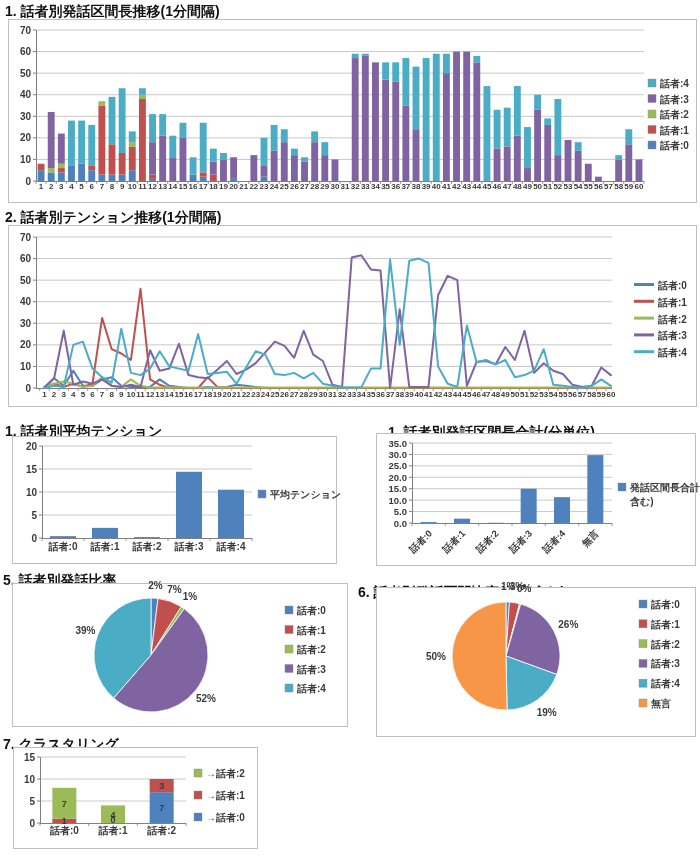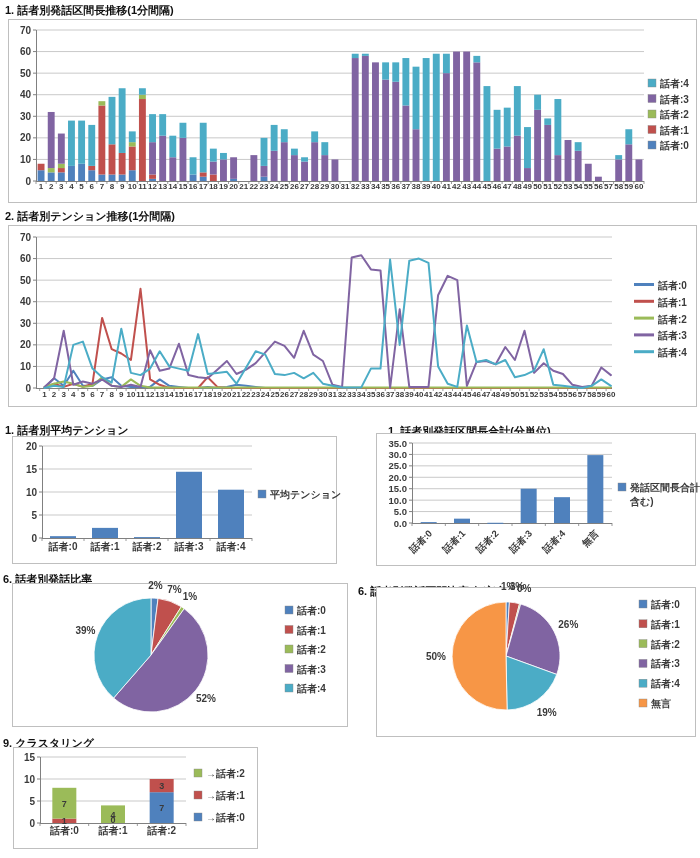--- a/index.html
+++ b/index.html
@@ -1,30 +1,30 @@
 <!DOCTYPE html>
 <html><head>
 <meta charset="utf-8">
 <style>
   html,body{margin:0;padding:0;background:#fff;}
   body{width:700px;height:858px;position:relative;font-family:"Liberation Sans","DejaVu Sans",sans-serif;}
-  .ct{position:absolute;font-size:11px;font-weight:bold;color:#111;white-space:nowrap;letter-spacing:0px;}
+  .ct{position:absolute;font-size:14px;font-weight:bold;color:#111;white-space:nowrap;letter-spacing:0px;}
   svg{position:absolute;left:0;top:0;}
   svg text{font-family:"Liberation Sans","DejaVu Sans",sans-serif;font-weight:bold;fill:#3a3a3a;}
 </style>
 </head>
 <body>
 
 <div class="ct" style="left:5px;top:3px">1. 話者別発話区間長推移(1分間隔)</div>
 <div class="ct" style="left:5px;top:209px">2. 話者別テンション推移(1分間隔)</div>
 <div class="ct" style="left:5px;top:423px">1. 話者別平均テンション</div>
 <div class="ct" style="left:388px;top:424px">1. 話者別発話区間長合計(分単位)</div>
-<div class="ct" style="left:3px;top:572px">6. 話者別発話比率</div>
+<div class="ct" style="left:3px;top:572px">5. 話者別発話比率</div>
 <div class="ct" style="left:358px;top:584px">6. 話者別発話区間比率(無言含む)</div>
-<div class="ct" style="left:3px;top:736px">9. クラスタリング</div>
+<div class="ct" style="left:3px;top:736px">7. クラスタリング</div>
 
 <svg id="canvas" width="700" height="858" viewBox="0 0 700 858">
     <g>
       <rect x="8.5" y="19.5" width="688" height="183" fill="#fff" stroke="#bfbfbf"></rect>
       <line x1="33" y1="181" x2="36" y2="181" stroke="#808080" stroke-width="1"></line>
       <text x="31" y="184.5" font-size="10" text-anchor="end">0</text>
       <line x1="36" y1="159.42857142857142" x2="644" y2="159.42857142857142" stroke="#C9C9C9" stroke-width="1"></line>
       <line x1="33" y1="159.42857142857142" x2="36" y2="159.42857142857142" stroke="#808080" stroke-width="1"></line>
       <text x="31" y="162.92857142857142" font-size="10" text-anchor="end">10</text>
       <line x1="36" y1="137.85714285714286" x2="644" y2="137.85714285714286" stroke="#C9C9C9" stroke-width="1"></line>

